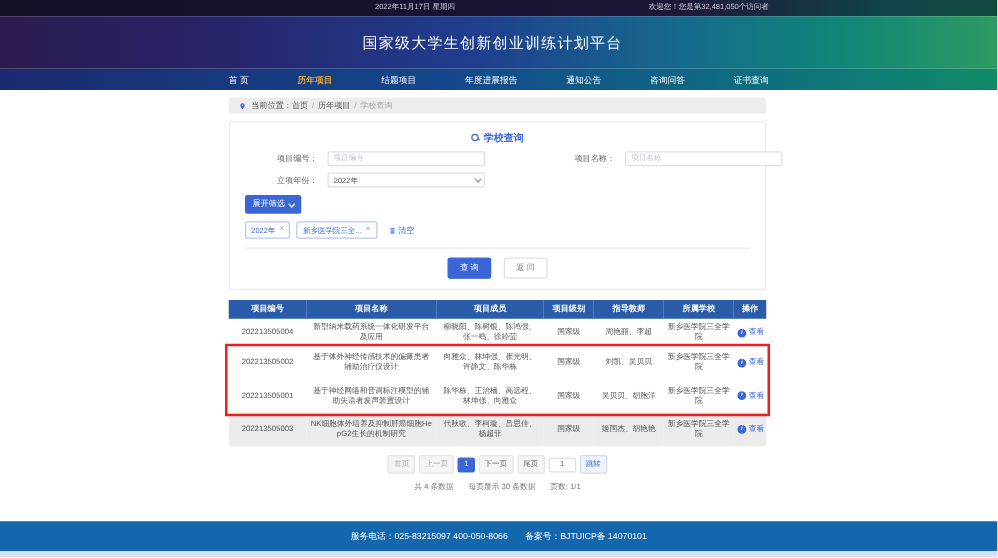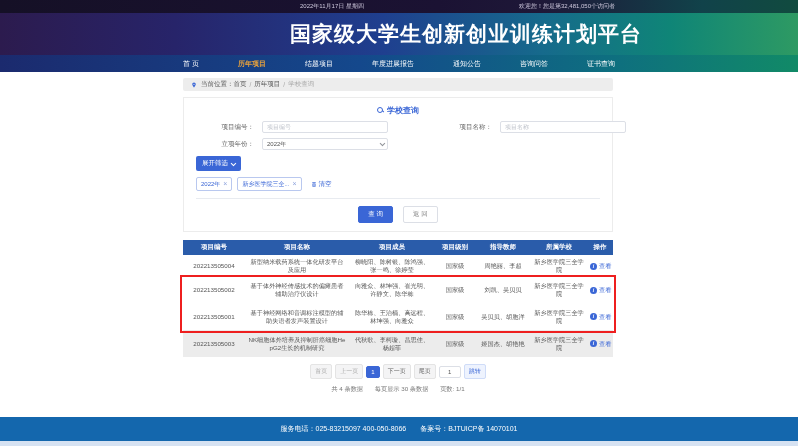--- a/index.html
+++ b/index.html
@@ -10,21 +10,21 @@
   .topbar{ height:13px; position:relative;
     background:linear-gradient(90deg,#151026 0%,#1b1233 55%,#1e1838 68%,#11424a 88%,#114b3f 100%);}
   .topbar span{ position:absolute; top:0; line-height:13px; font-size:6px; color:#cfc9dd; }
   .topbar .date{ left:300px; }
   .topbar .welcome{ right:183px; }
 
   
   .banner{ height:42px; position:relative;
     background:linear-gradient(90deg,#2c1b4e 0%,#27246a 22%,#1f3f8f 48%,#166a8c 68%,#0f8577 84%,#2e9a63 100%);}
   .banner h1{ position:absolute; left:290px; top:0; line-height:42px; color:#fff;
-    font-size:21px; font-weight:bold; letter-spacing:1px; white-space:nowrap; }
+    font-size:12px; font-weight:normal; letter-spacing:1px; white-space:nowrap; }
 
   
   .nav{ height:17px; background:linear-gradient(90deg,#1b2a6e 0%,#14488c 45%,#0e6e80 76%,#118a67 100%);
     display:flex; }
   .nav-inner{ width:432px; margin:0 183px; display:flex; justify-content:space-between; align-items:center; }
   .nav-inner a{ color:#fff; font-size:7px; text-decoration:none; white-space:nowrap; cursor:pointer; }
   .nav-inner a.active{ color:#e8a23c; font-weight:bold; }
 
   
   .crumb-bar{ width:430px; margin:6px 183px 0; height:13px; background:#ededed; border-radius:2px;

